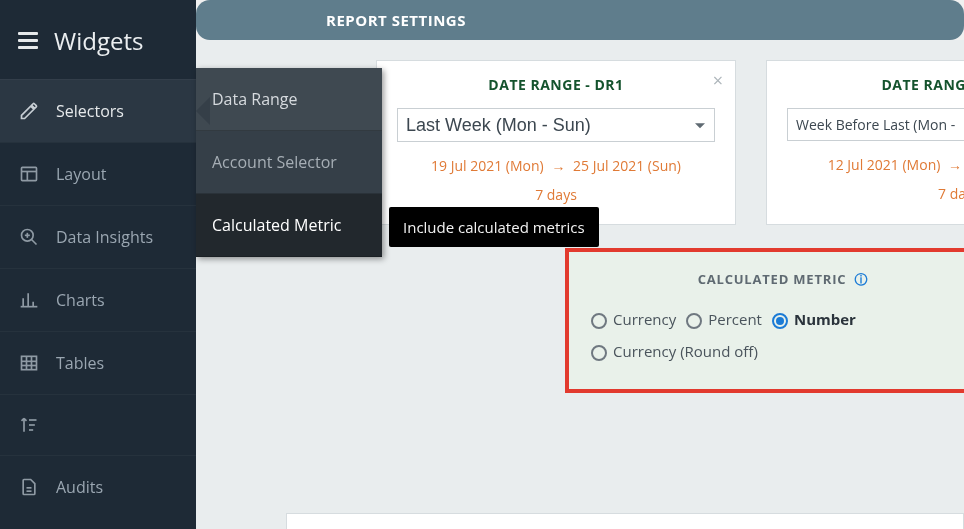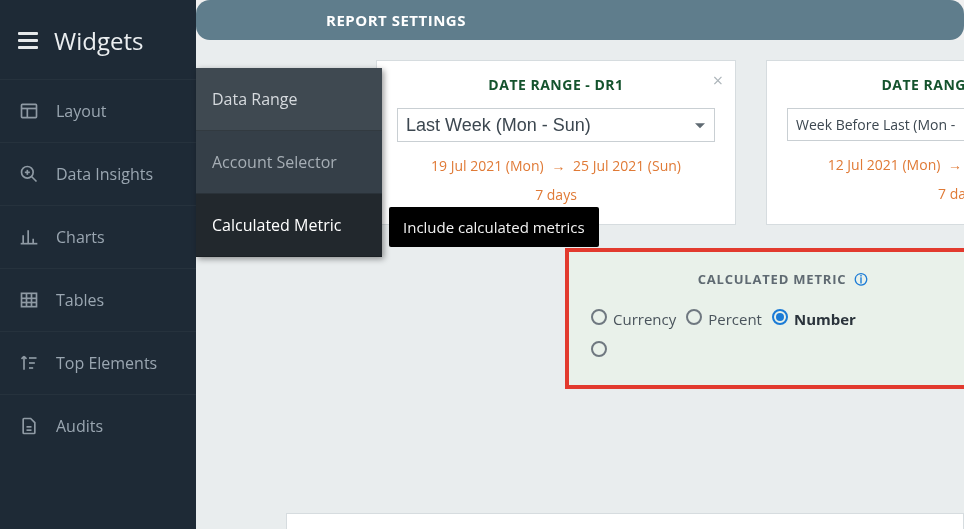--- a/index.html
+++ b/index.html
@@ -263,21 +263,21 @@
   .radio-group {
     margin-top: 20px;
   }
   .radio-row {
     display: flex;
     flex-wrap: wrap;
     gap: 10px 10px;
   }
   .radio-opt {
     display: flex;
-    align-items: flex-start;
+    align-items: flex-end;
     gap: 6px;
     font-size: 15px;
     color: #4a545c;
     cursor: pointer;
   }
   .radio-dot {
     width: 16px; height: 16px;
     border: 2px solid #6f7880;
     border-radius: 50%;
     display: inline-flex;
@@ -314,20 +314,28 @@
 <nav class="sidebar">
   <div class="sidebar-header">
     <span class="hamburger">
       <span></span>
         <span></span>
         <span></span>
     </span>
     <span class="title">Widgets</span>
   </div>
 
+  <div class="nav-item active">
+    <span class="icon-slot">
+      <svg width="20" height="20" viewBox="0 0 24 24" fill="none" stroke="#c7ced4" stroke-width="2">
+        <path d="M3 17.25V21h3.75L17.81 9.94l-3.75-3.75L3 17.25zM20.71 7.04a1 1 0 0 0 0-1.41l-2.34-2.34a1 1 0 0 0-1.41 0l-1.83 1.83 3.75 3.75 1.83-1.83z"></path>
+      </svg>
+    </span>
+    <span>Selectors</span>
+  </div>
 
   <div class="nav-item">
     <span class="icon-slot">
       <svg width="20" height="20" viewBox="0 0 24 24" fill="none" stroke="#8f9aa4" stroke-width="2">
         <rect x="3" y="4" width="18" height="16" rx="1"></rect>
         <line x1="3" y1="9" x2="21" y2="9"></line>
         <line x1="10" y1="9" x2="10" y2="20"></line>
       </svg>
     </span>
     <span>Layout</span>
@@ -372,21 +380,20 @@
 
   <div class="nav-item">
     <span class="icon-slot">
       <svg width="20" height="20" viewBox="0 0 24 24" fill="none" stroke="#8f9aa4" stroke-width="2">
         <path d="M6 4v16M6 4l-3 3M6 4l3 3"></path>
         <line x1="12" y1="6" x2="21" y2="6"></line>
         <line x1="12" y1="12" x2="19" y2="12"></line>
         <line x1="12" y1="18" x2="17" y2="18"></line>
       </svg>
     </span>
-    <span>Top Elements</span>
   </div>
 
   <div class="nav-item">
     <span class="icon-slot">
       <svg width="20" height="20" viewBox="0 0 24 24" fill="none" stroke="#8f9aa4" stroke-width="2">
         <path d="M14 3H6a1 1 0 0 0-1 1v16a1 1 0 0 0 1 1h12a1 1 0 0 0 1-1V8l-5-5z"></path>
         <line x1="9" y1="13" x2="15" y2="13"></line>
         <line x1="9" y1="17" x2="15" y2="17"></line>
       </svg>
     </span>
@@ -463,18 +470,19 @@
         <span>Percent</span>
       </label>
       <label class="radio-opt selected">
         <span class="radio-dot selected"></span>
         <span>Number</span>
       </label>
     </div>
     <div class="radio-row" style="margin-top:12px;">
       <label class="radio-opt">
         <span class="radio-dot"></span>
+        <span>Currency (Round off)</span>
       </label>
     </div>
   </div>
 </div>
 
 <div class="bottom-strip"></div>
 
 </body></html>

